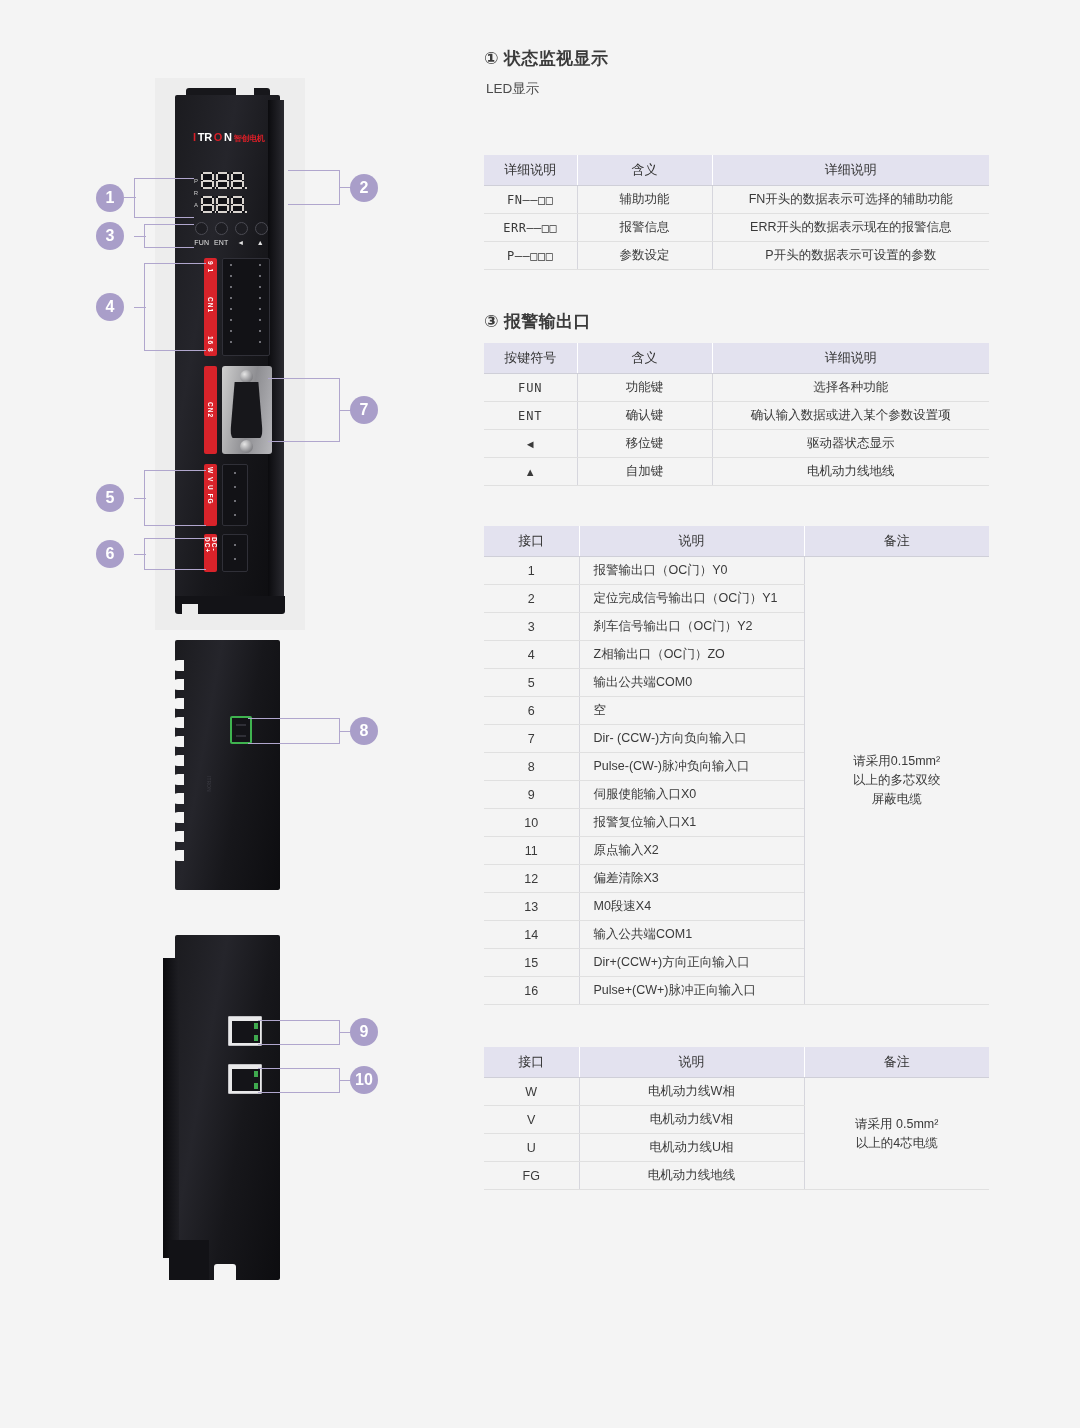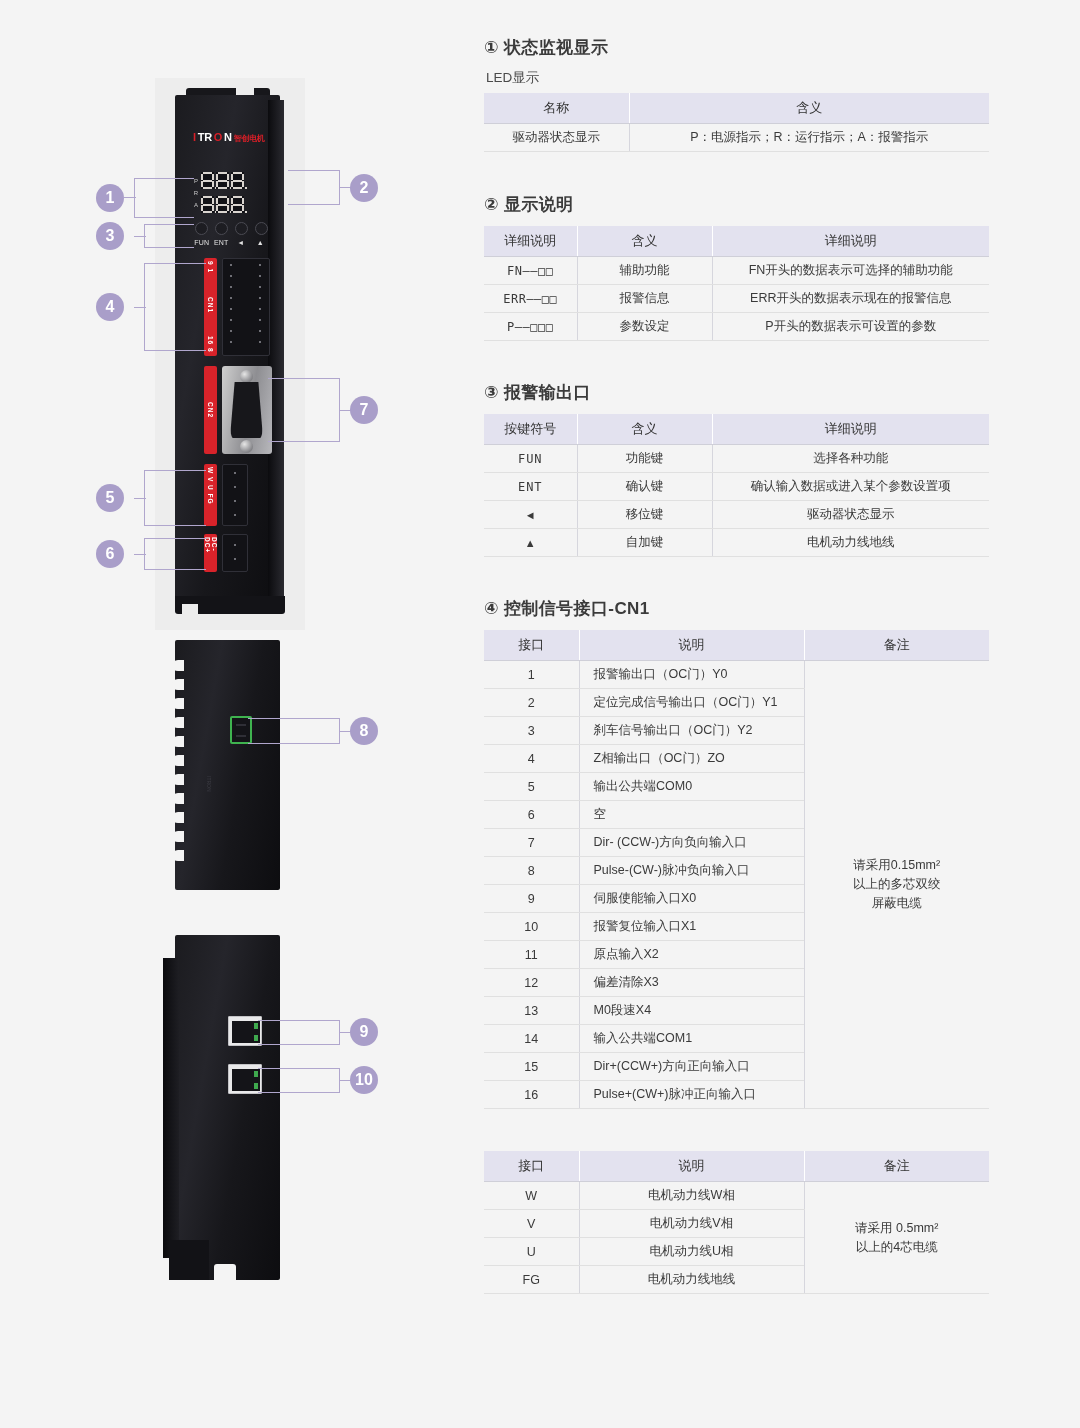--- a/index.html
+++ b/index.html
@@ -203,35 +203,35 @@
   }
   .lead {
     position: absolute;
     border-top: 1.6px solid #b0a6cd;
     height: 0;
   }
 
   
   #content-column {
     position: absolute;
-    left: 484px; top: 4px;
+    left: 484px; top: 15px;
     width: 520px;
   }
   .section { margin-bottom: 4px; }
   .section-heading {
     font-size: 17px;
     font-weight: bold;
     color: #3b3b3b;
     margin: 0 0 10px 0;
     letter-spacing: 0.4px;
   }
   .sub-heading {
     font-size: 13.5px;
     color: #4a4a4a;
-    margin: 0 0 6px 2px;
+    margin: 0 0 20px 2px;
   }
   table.doc-table {
     border-collapse: collapse;
     width: 505px;
     font-size: 12.5px;
     color: #3a3a3a;
   }
   table.doc-table th {
     background: #e3e2ef;
     font-weight: normal;
@@ -456,38 +456,23 @@
   <div class="lead" style="left:339px; top:1080px; width:14px;"></div>
   <div class="callout-circle" style="left:350px; top:1066px;">10</div>
 
 </div>
 
 <div id="content-column">
 
   <div class="section" style="padding-top:32px;">
     <div class="section-heading">① 状态监视显示</div>
     <div class="sub-heading">LED显示</div>
-    <table class="doc-table">
-      <thead>
-        <tr>
-          <th style="width:145px;">名称</th>
-          <th class="vsep" style="width:360px;">含义</th>
-        </tr>
-      </thead>
-      <tbody>
-        <tr>
-          <td>驱动器状态显示</td>
-          <td class="vsep">P：电源指示；R：运行指示；A：报警指示</td>
-        </tr>
-      </tbody>
-    </table>
   </div>
 
   <div class="section" style="padding-top:37px;">
-    <div class="section-heading">② 显示说明</div>
     <table class="doc-table">
       <thead>
         <tr>
           <th style="width:93px;">详细说明</th>
           <th class="vsep" style="width:135px;">含义</th>
           <th class="vsep" style="width:277px;">详细说明</th>
         </tr>
       </thead>
       <tbody>
         <tr>
@@ -538,21 +523,20 @@
         <tr>
           <td class="arrow-sym">▲</td>
           <td class="vsep">自加键</td>
           <td class="vsep">电机动力线地线</td>
         </tr>
       </tbody>
     </table>
   </div>
 
   <div class="section" style="padding-top:36px;">
-    <div class="section-heading">④ 控制信号接口-CN1</div>
     <table class="doc-table">
       <thead>
         <tr>
           <th style="width:95px;">接口</th>
           <th class="vsep" style="width:225px;">说明</th>
           <th class="vsep" style="width:185px;">备注</th>
         </tr>
       </thead>
       <tbody>
         <tr>

